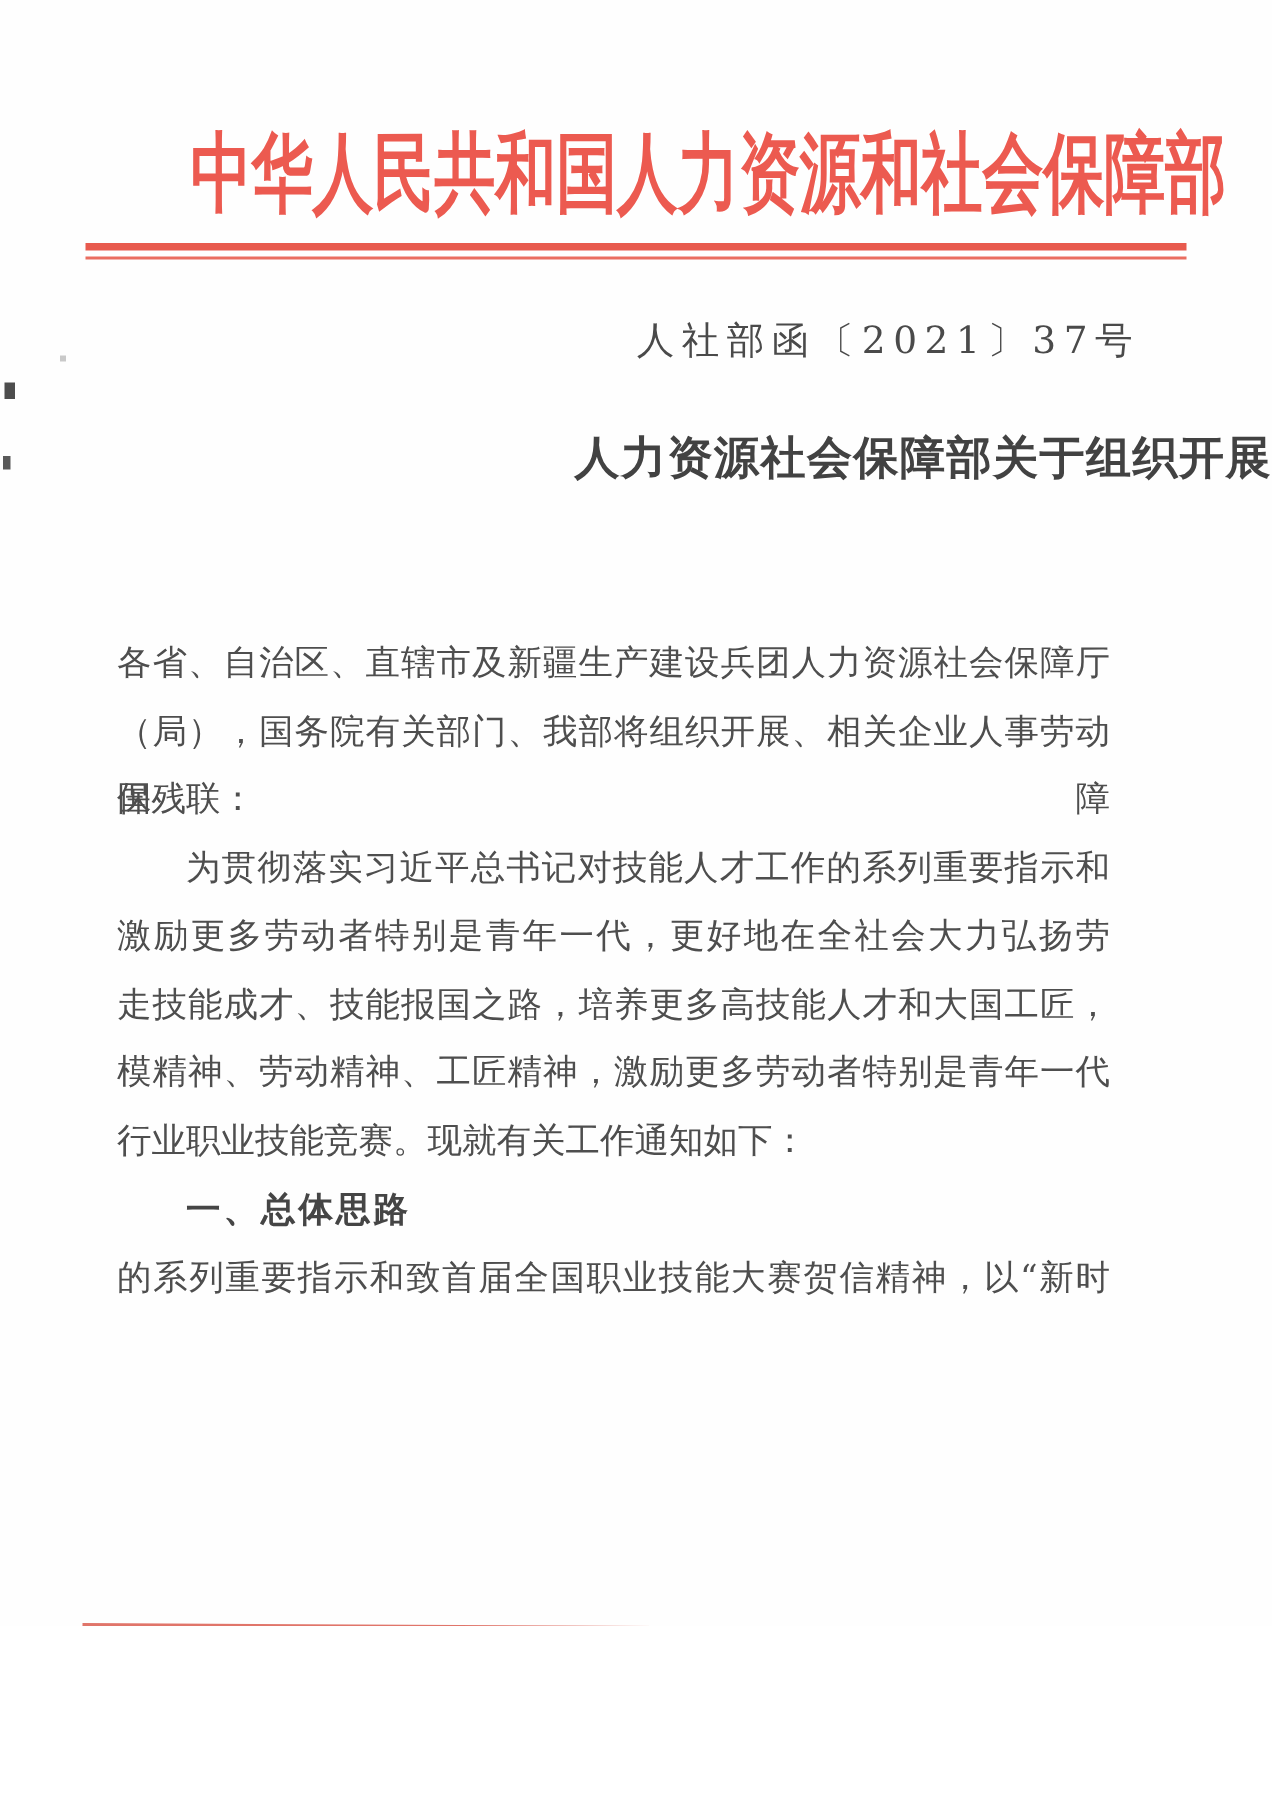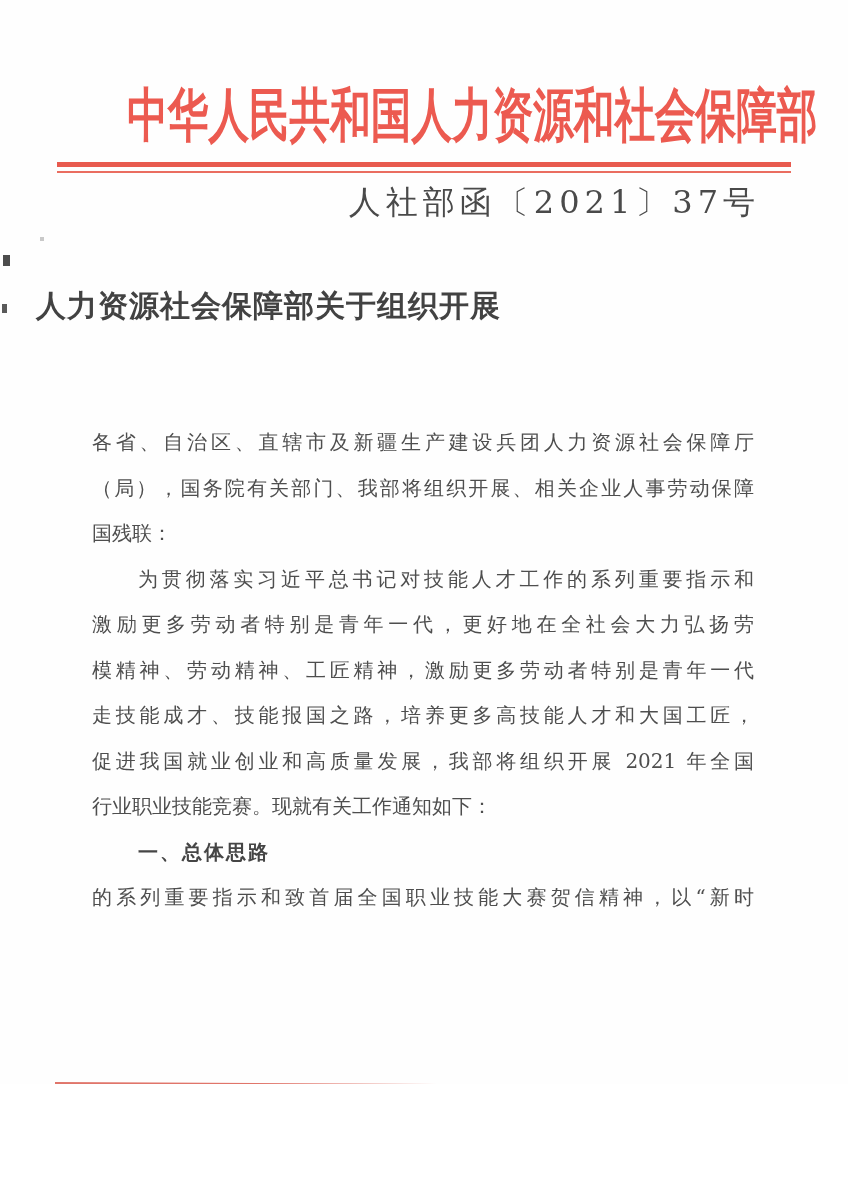--- a/index.html
+++ b/index.html
@@ -63,48 +63,48 @@
     background: #e0756a;
   }
   .rule-bottom .thick {
     margin-top: 4px;
     height: 7px;
     background: #ec5a48;
   }
 
   .doc-number {
     position: absolute;
-    top: 181px;
+    top: 210px;
     right: 88px;
-    font-size: 32px;
+    font-size: 25px;
     letter-spacing: 5px;
     color: #4a4a4a;
     white-space: nowrap;
   }
 
   .doc-title {
     position: absolute;
     top: 281px;
     left: 0;
     right: 0;
-    text-align: left;
+    text-align: right;
     font-weight: 700;
     font-size: 30px;
     line-height: 50px;
     color: #424242;
     letter-spacing: 1px;
     padding-left: 36px;
   }
 
   .body-text {
     position: absolute;
     top: 420px;
-    left: 92px;
+    left: 78px;
     width: 662px;
-    font-size: 20px;
+    font-size: 23px;
     color: #4e4e4e;
   }
   .body-text .line {
     height: 45.5px;
     line-height: 45.5px;
     white-space: nowrap;
     overflow: visible;
   }
   .body-text .line.fill {
     white-space: normal;
@@ -148,23 +148,22 @@
   <div class="doc-title">
     <div>人力资源社会保障部关于组织开展</div>
   </div>
 
   <div class="body-text">
     <div class="line fill">各省、自治区、直辖市及新疆生产建设兵团人力资源社会保障厅</div>
     <div class="line fill">（局），国务院有关部门、我部将组织开展、相关企业人事劳动保障</div>
     <div class="line">国残联：</div>
     <div class="line fill indent">为贯彻落实习近平总书记对技能人才工作的系列重要指示和</div>
     <div class="line fill">激励更多劳动者特别是青年一代，更好地在全社会大力弘扬劳</div>
+    <div class="line fill">走技能成才、技能报国之路，培养更多高技能人才和大国工匠，</div>
     <div class="line fill">模精神、劳动精神、工匠精神，激励更多劳动者特别是青年一代</div>
-    <div class="line fill">走技能成才、技能报国之路，培养更多高技能人才和大国工匠，</div>
-    <div class="line fill">促进我国就业创业和高质量发展，我部将组织开展 2021 年全国</div>
     <div class="line">行业职业技能竞赛。现就有关工作通知如下：</div>
     <div class="line indent heading">一、总体思路</div>
     <div class="line fill">的系列重要指示和致首届全国职业技能大赛贺信精神，以“新时</div>
   </div>
 
   <div class="rule-bottom">
     <div class="thin"></div>
     <div class="thick"></div>
   </div>
 

